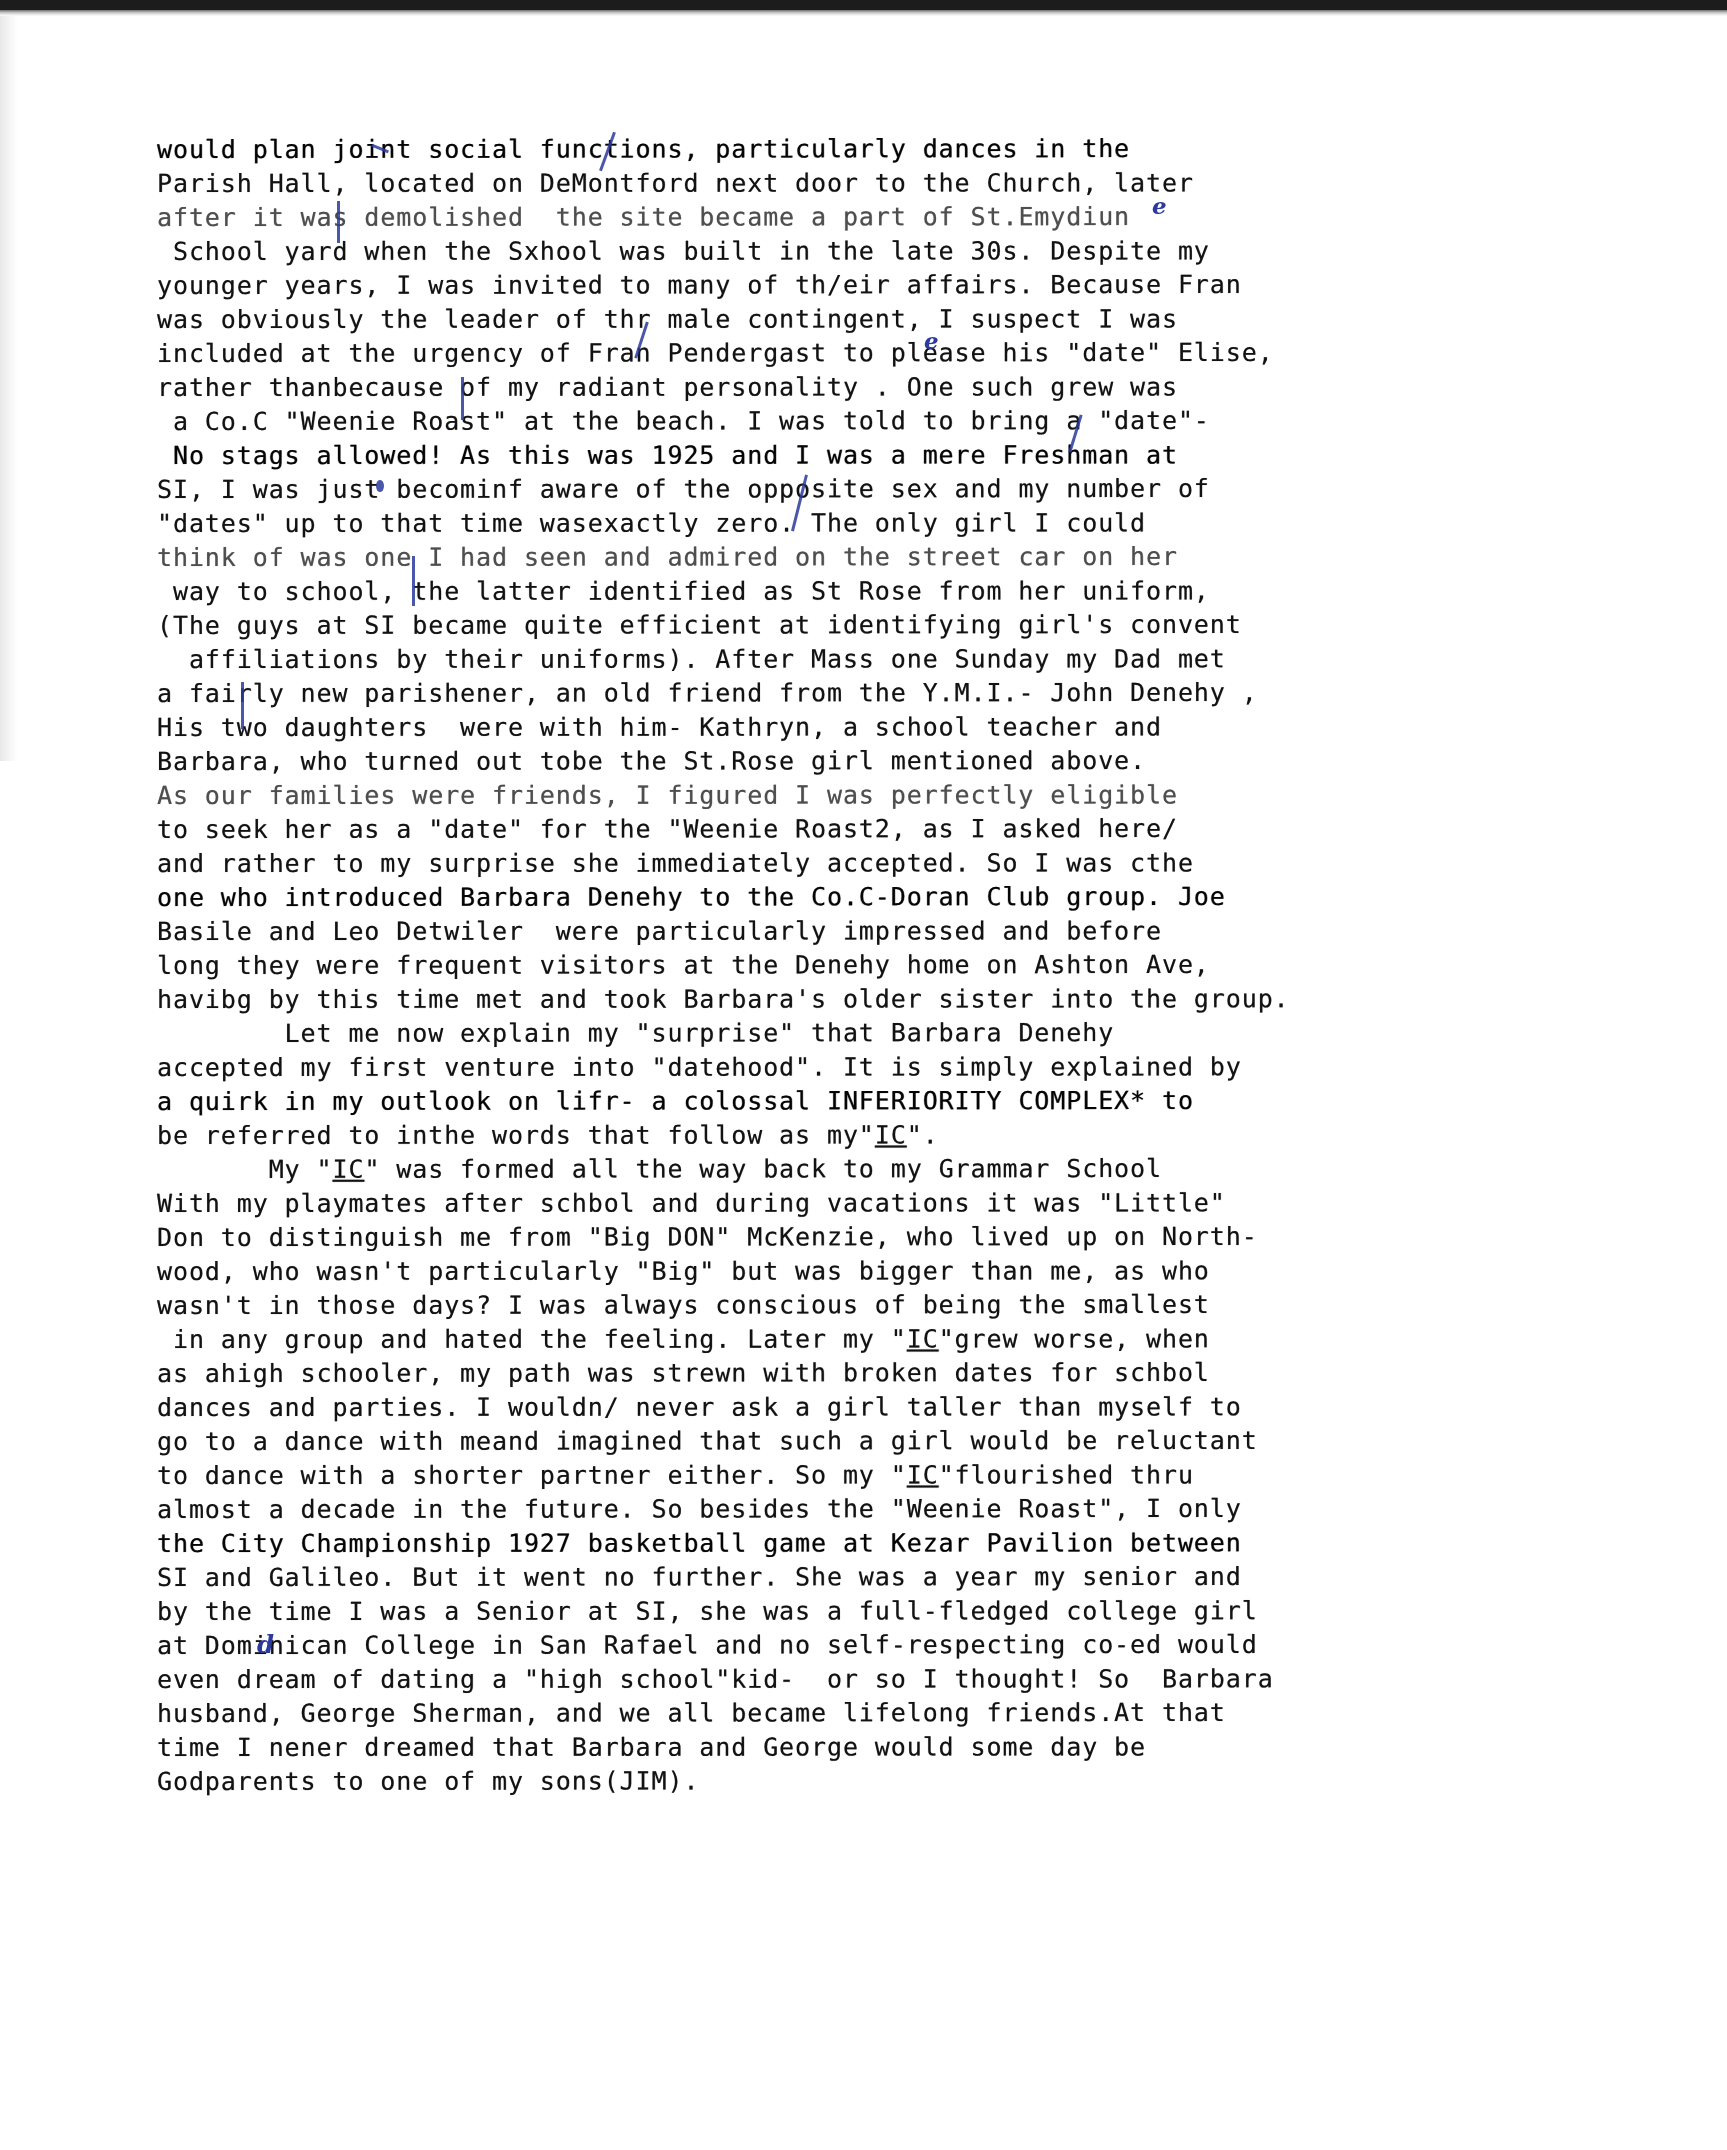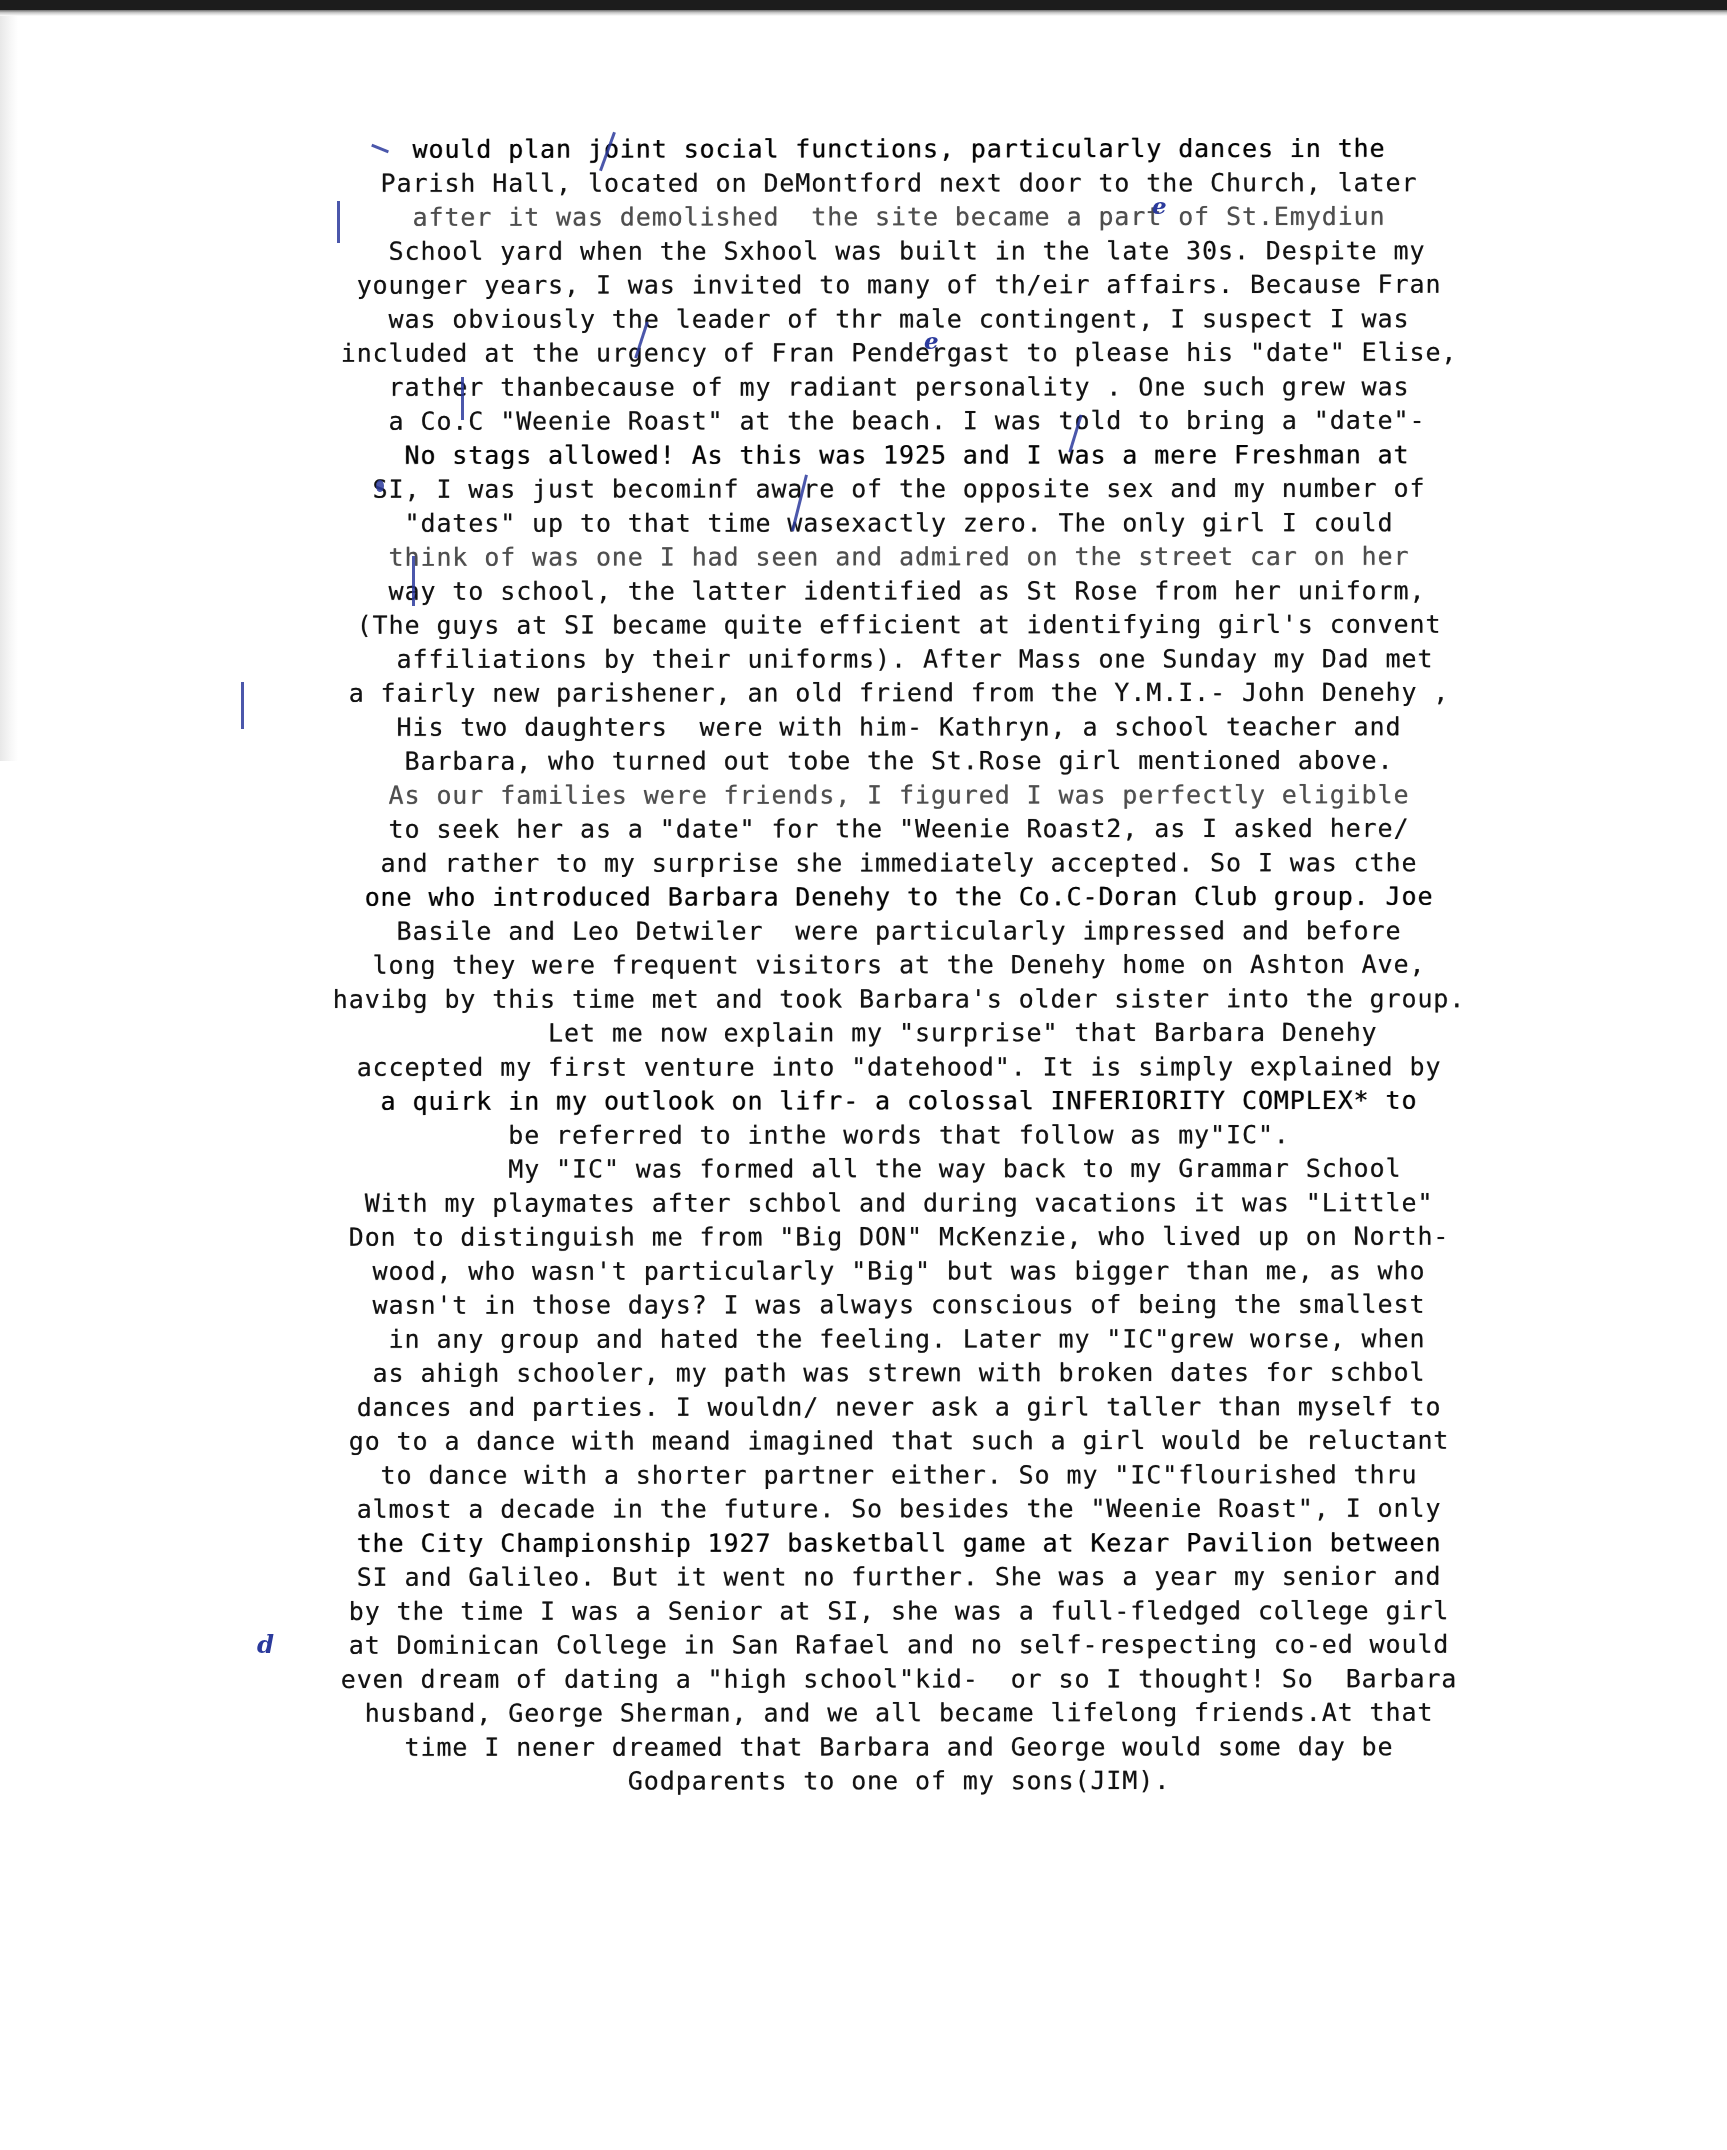--- a/index.html
+++ b/index.html
@@ -40,21 +40,20 @@
     width: 17.6px;
     height: 745px;
     background: linear-gradient(to right, #e8e8e8 0%, #f7f7f7 60%, #ffffff 100%);
   }
 
   #body-text {
     position: absolute;
     left: 157px;
     top: 133px;
     width: 1484px;
-    text-align: center;
   }
 
   .line {
     height: 34px;
     line-height: 34px;
     white-space: pre;
     font-size: 25px;
     letter-spacing: 0.9px;
     color: #121212;
     font-family: "DejaVu Sans Mono", "Liberation Mono", monospace;
@@ -67,21 +66,21 @@
   }
 
   
   .line:nth-child(odd)  { transform: rotate(-0.055deg); }
   .line:nth-child(even) { transform: rotate(-0.035deg); }
 
   
   .line.faint { color: #3b3b3b; opacity: .90; }
   .line.bold  { color: #050505; text-shadow: 0.5px 0 0 rgba(0,0,0,.42), -0.5px 0.3px 0 rgba(0,0,0,.3); }
 
-  .u { text-decoration-thickness: 2px; text-underline-offset: 2px; }
+  .u { text-decoration: underline; text-decoration-thickness: 2px; text-underline-offset: 2px; }
 
   
   .pen {
     position: absolute;
     color: #2b3a9c;
     font-family: "DejaVu Serif", "Liberation Serif", serif;
     font-style: italic;
     font-weight: 700;
     pointer-events: none;
   }

